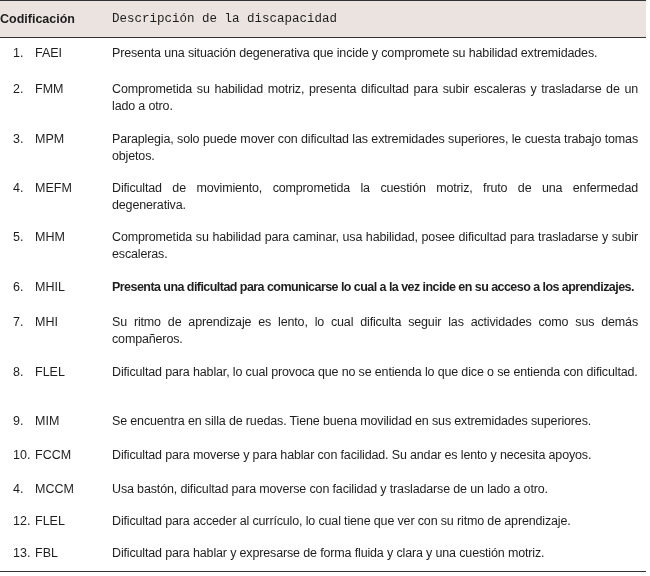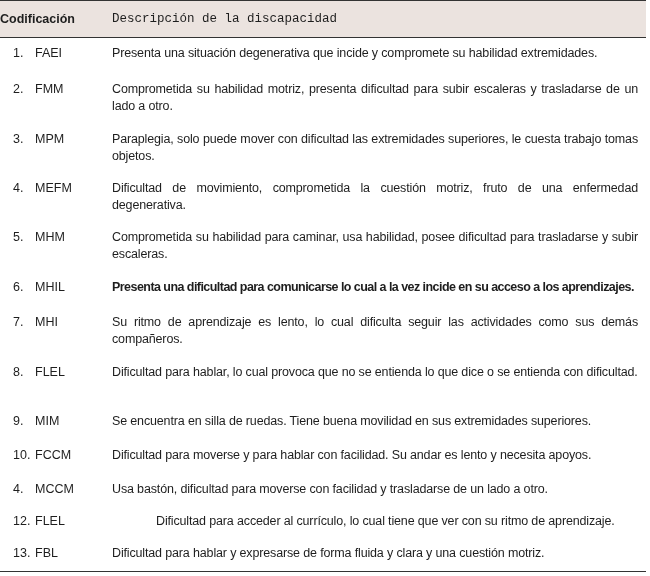--- a/index.html
+++ b/index.html
@@ -147,21 +147,21 @@
         </div>
       <div class="desc">Dificultad para moverse y para hablar con facilidad. Su andar es lento y necesita apoyos.</div>
     </div>
     <div class="row" style="height:32px;">
       <div class="code">
           <span class="num">4.</span>
           <span>MCCM</span>
         </div>
       <div class="desc">Usa bastón, dificultad para moverse con facilidad y trasladarse de un lado a otro.</div>
     </div>
-    <div class="row" style="height:32px;gap:44px;">
+    <div class="row" style="height:32px;">
       <div class="code">
           <span class="num">12.</span>
           <span>FLEL</span>
         </div>
       <div class="desc">Dificultad para acceder al currículo, lo cual tiene que ver con su ritmo de aprendizaje.</div>
     </div>
     <div class="row" style="height:22px;">
       <div class="code">
           <span class="num">13.</span>
           <span>FBL</span>

